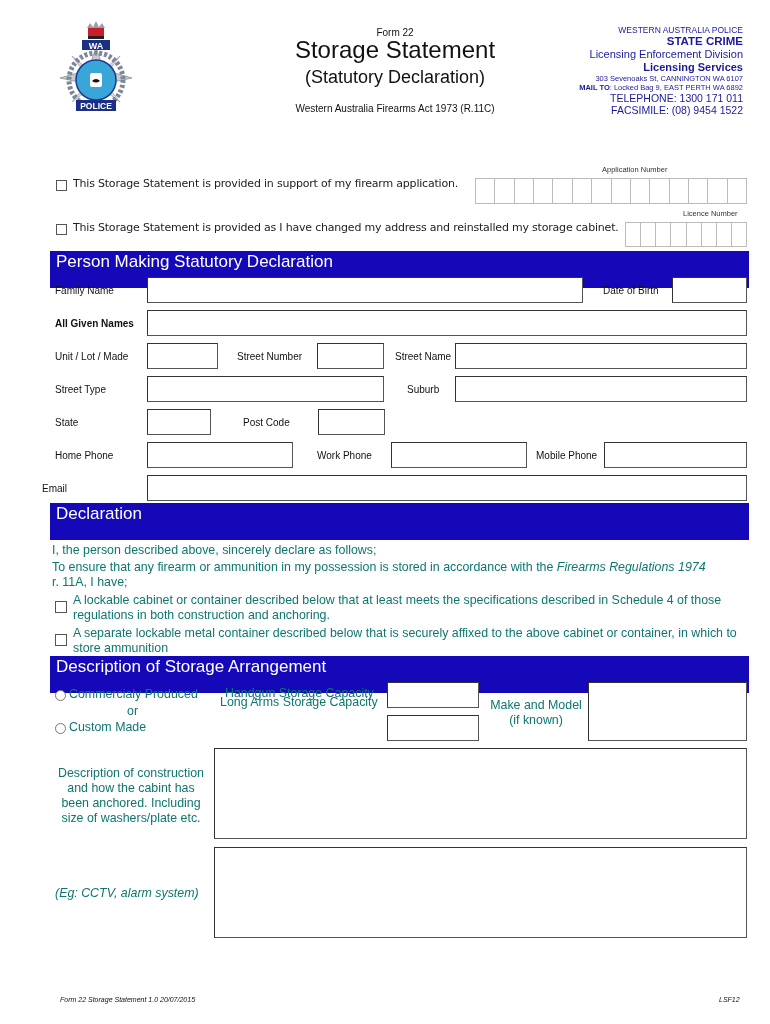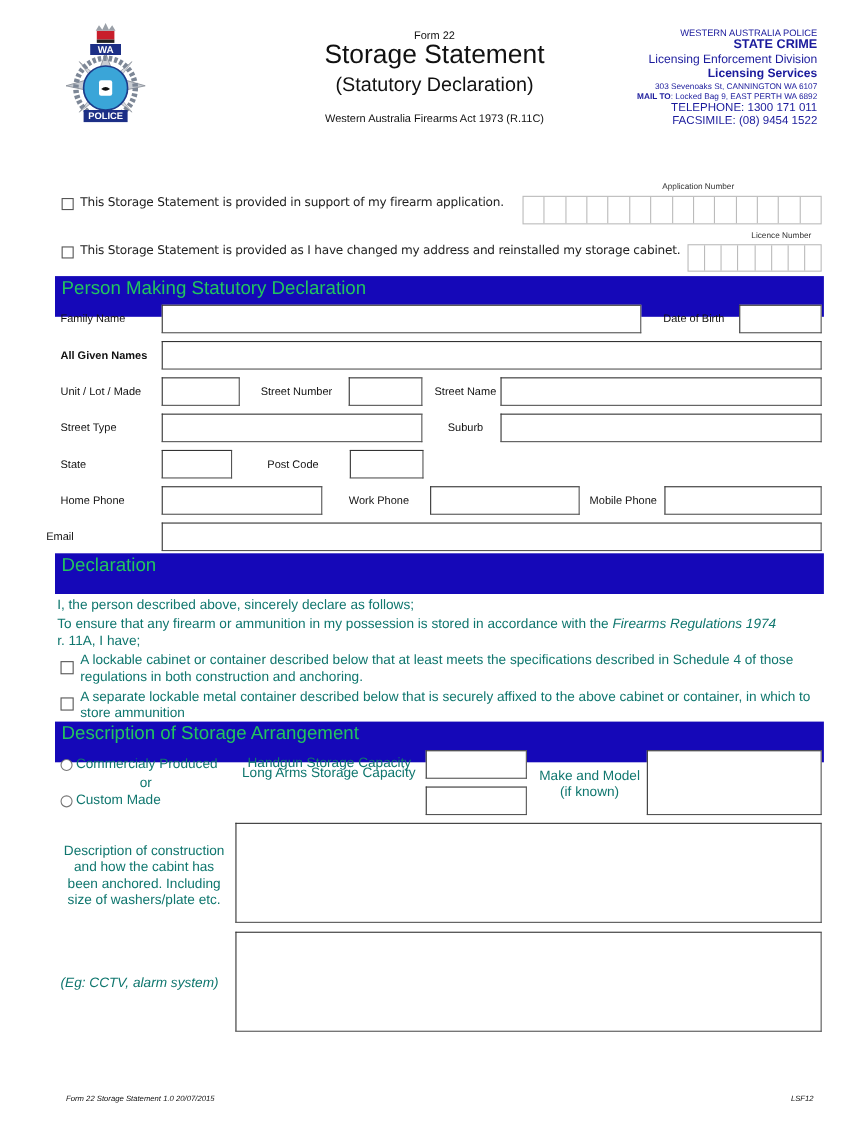--- a/index.html
+++ b/index.html
@@ -1,20 +1,20 @@
 <!DOCTYPE html>
 <html><head>
 <meta charset="utf-8">
 <style>
   html, body { margin:0; padding:0; background:#ffffff; }
   body { width:770px; height:1024px; position:relative; overflow:hidden; font-family:"Liberation Sans", sans-serif; color:#111; }
   .abs { position:absolute; }
   .lbl { position:absolute; font-size:10px; color:#111; white-space:nowrap; }
   .box { position:absolute; border:1px solid #555; border-top-color:#333; border-left-color:#333; background:#fff; box-sizing:border-box; }
-  .section-bar { position:absolute; left:50px; width:699px; height:37px; background:#1508b8; color:#22c55e; font-size:17px; line-height:22px; padding-left:6px; box-sizing:border-box; }
+  .section-bar { position:absolute; left:50px; width:699px; height:37px; background:#1508b8; color:#ffffff; font-size:17px; line-height:22px; padding-left:6px; box-sizing:border-box; }
   .cb { position:absolute; width:11px; height:11px; border:1px solid #555; background:#fff; box-sizing:border-box; }
   .radio { position:absolute; width:11px; height:11px; border:1px solid #777; border-radius:50%; background:#fff; box-sizing:border-box; }
   .comb { position:absolute; display:flex; border:1px solid #bbb; box-sizing:border-box; }
   .comb .cell { flex:1; border-right:1px solid #bbb; }
   .comb .cell:last-child { border-right:none; }
   .hdr-right { position:absolute; right:27px; text-align:right; color:#1a1a9c; white-space:nowrap; }
   .decl { position:absolute; font-size:12.4px; color:#0f766e; line-height:15px; }
   .small-caps-lbl { position:absolute; font-size:7.5px; color:#333; white-space:nowrap;margin-left:26px; }
   .cbtext { position:absolute; font-family:"DejaVu Sans", sans-serif; font-size:11px; color:#222; white-space:nowrap; letter-spacing:-0.2px; }
 </style>

